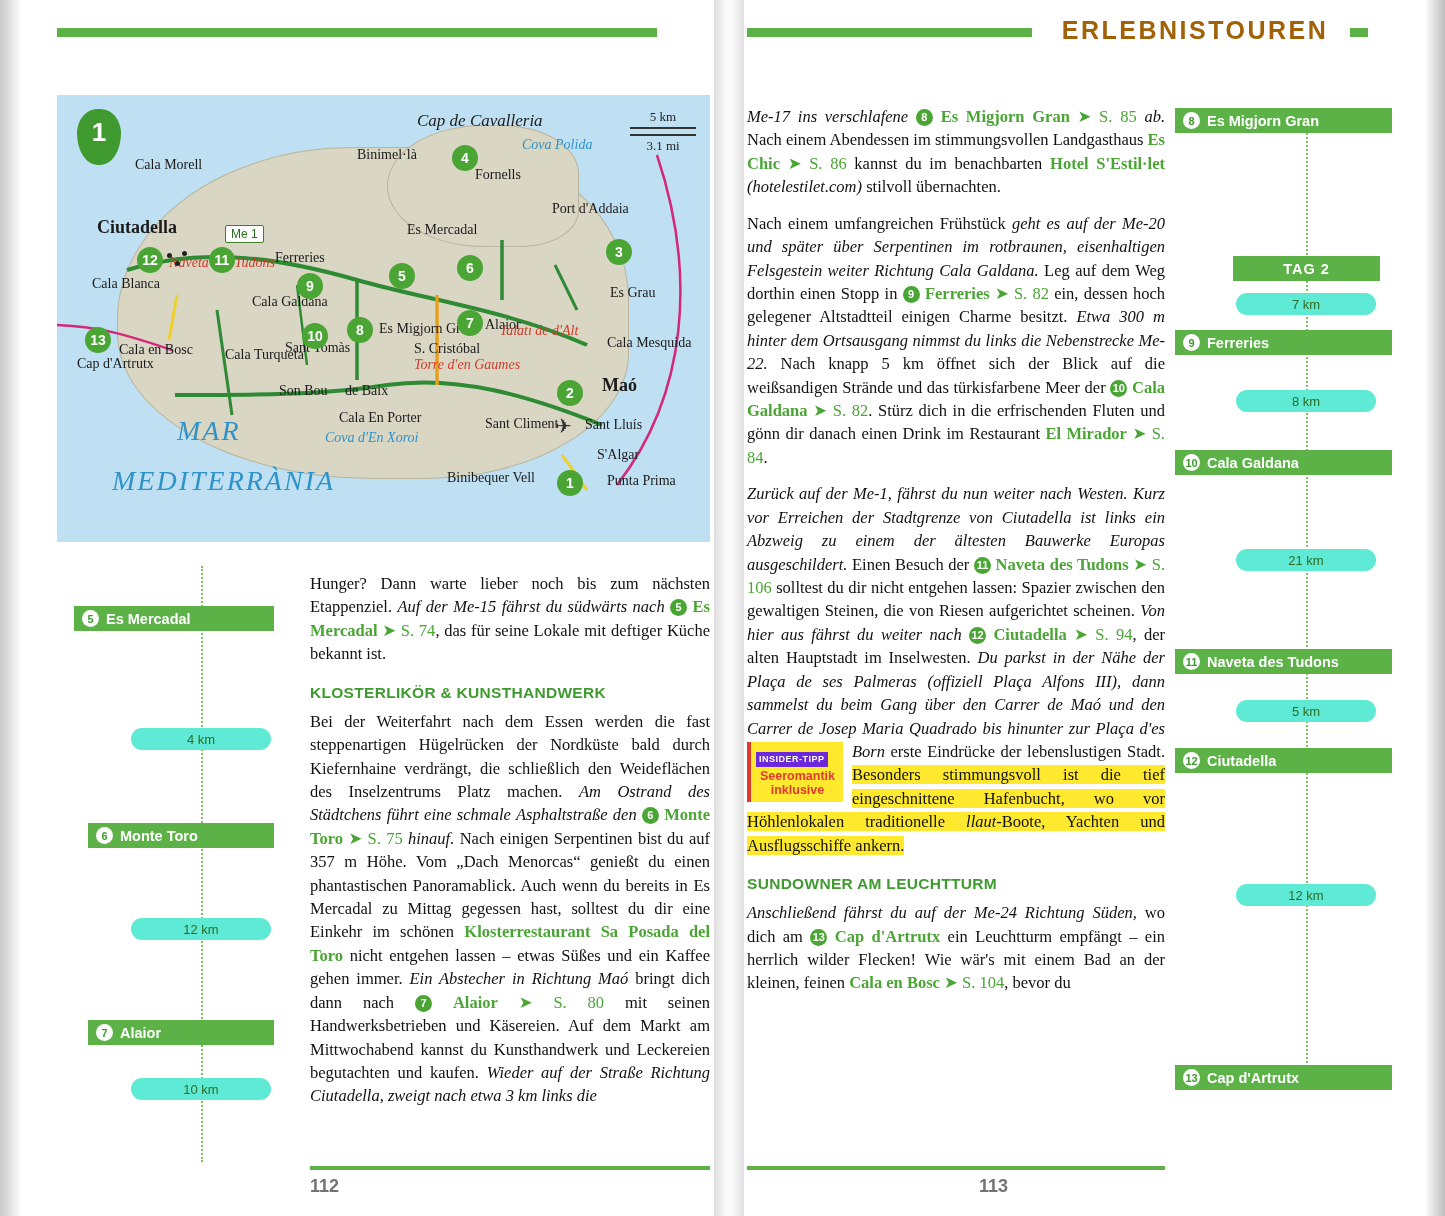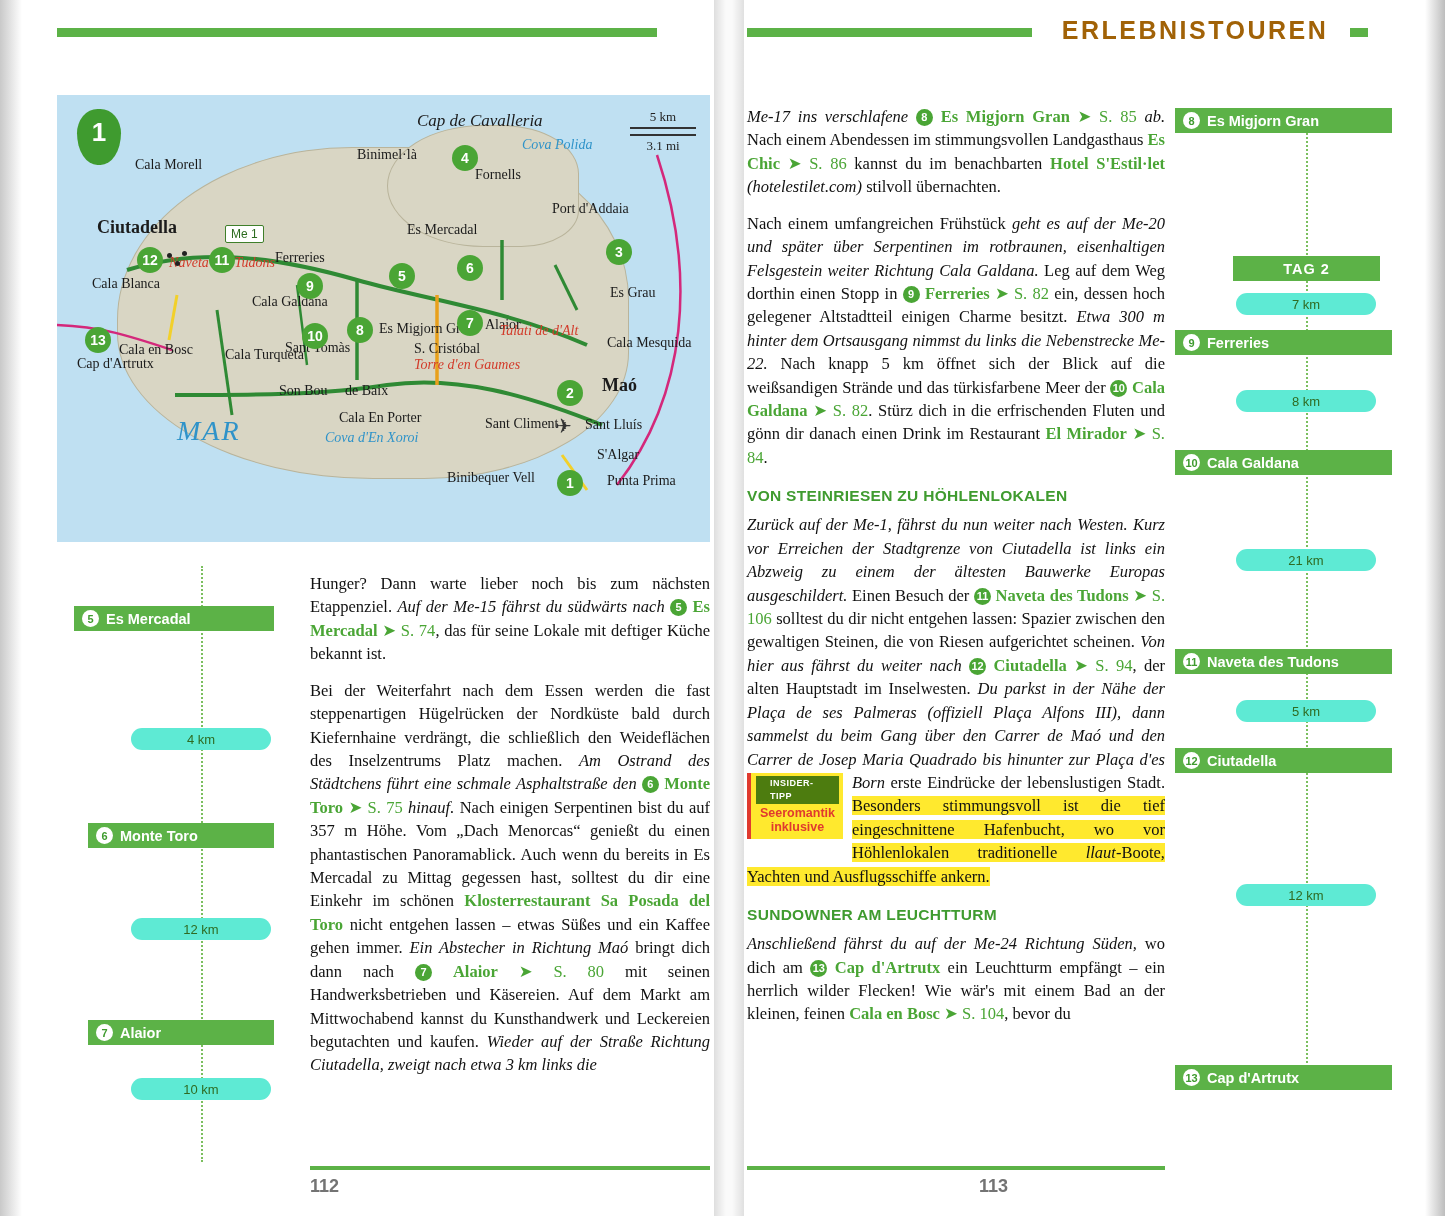--- a/index.html
+++ b/index.html
@@ -88,22 +88,22 @@
     text-align:center;line-height:17px;vertical-align:1px;
   }
   .hl{background:#ffe92e;}
 
   
   .insider{
     float:left;width:96px;margin:2px 9px 2px 0;
     background:#ffe92e;border-left:4px solid #e03a2f;padding:3px 4px 5px 5px;box-sizing:border-box;
   }
   .insider .top{
-    background:#4d7c0f;color:#fff;font-family:"Liberation Sans",sans-serif;font-size:9px;
-    font-weight:bold;letter-spacing:.5px;padding:1px 14px;display:inline-block;margin-bottom:2px;
+    background:#6d28d9;color:#fff;font-family:"Liberation Sans",sans-serif;font-size:9px;
+    font-weight:bold;letter-spacing:.5px;padding:1px 3px;display:inline-block;margin-bottom:2px;
   }
   .insider .txt{
     font-family:"Liberation Sans",sans-serif;font-size:12.5px;font-weight:bold;color:#e03a2f;
     line-height:1.15;text-align:center;
   }
 
   
   .tl{position:absolute;}
   .tl-line{position:absolute;border-left:2px dotted #7bbf5f;}
   .stop{
@@ -164,20 +164,21 @@
 
       <div class="marker1">1</div>
 
       <div class="scalebox">
         <div>5 km</div>
         <div class="scalebar"></div>
         <div>3.1 mi</div>
       </div>
 
       <div class="sea-label" style="left:120px;top:320px;font-size:28px;letter-spacing:2px;">MAR</div>
+      <div class="sea-label" style="left:55px;top:370px;font-size:28px;letter-spacing:2px;">MEDITERRÀNIA</div>
 
       <div class="maptown" style="left:360px;top:16px;font-style:italic;font-size:17px;">Cap de Cavalleria</div>
       <div class="maptown" style="left:78px;top:62px;">Cala Morell</div>
       <div class="maptown" style="left:300px;top:52px;">Binimel·là</div>
       <div class="maptown" style="left:418px;top:72px;">Fornells</div>
       <div class="maptown" style="left:495px;top:106px;">Port d'Addaia</div>
       <div class="maptown big" style="left:40px;top:122px;">Ciutadella</div>
       <div class="maptown" style="left:350px;top:128px;line-height:1.05;">Es Mercadal</div>
       <div class="maptown" style="left:218px;top:155px;">Ferreries</div>
       <div class="maptown" style="left:553px;top:190px;">Es Grau</div>
@@ -252,20 +253,21 @@
     </div>
 
     <div class="col col-left">
       <p class="para">
         <span>Hunger? Dann warte lieber noch bis zum nächsten Etappenziel. </span><span class="it">Auf der Me-15 fährst du südwärts nach</span>
         <span class="num">5</span>
         <span class="grb">Es Mercadal</span>
         <span class="gr">➤ S. 74</span><span>, das für seine Lokale mit deftiger Küche bekannt ist.</span>
       </p>
 
+      <div class="sect">KLOSTERLIKÖR &amp; KUNSTHANDWERK</div>
 
       <p class="para">
         <span>Bei der Weiterfahrt nach dem Essen werden die fast steppenartigen Hügelrücken der Nordküste bald durch Kiefernhaine verdrängt, die schließlich den Weideflächen des Inselzentrums Platz machen. </span><span class="it">Am Ostrand des Städtchens führt eine schmale Asphaltstraße den</span>
         <span class="num">6</span>
         <span class="grb">Monte Toro</span>
         <span class="gr">➤ S. 75</span>
         <span class="it">hinauf.</span><span> Nach einigen Serpentinen bist du auf 357 m Höhe. Vom „Dach Menorcas“ genießt du einen phantastischen Panoramablick. Auch wenn du bereits in Es Mercadal zu Mittag gegessen hast, solltest du dir eine Einkehr im schönen </span><span class="grb">Klosterrestaurant Sa Posada del Toro</span><span> nicht entgehen lassen – etwas Süßes und ein Kaffee gehen immer. </span><span class="it">Ein Abstecher in Richtung Maó</span><span> bringt dich dann nach</span>
         <span class="num">7</span>
         <span class="grb">Alaior</span>
         <span class="gr">➤ S. 80</span><span> mit seinen Handwerksbetrieben und Käsereien. Auf dem Markt am Mittwochabend kannst du Kunsthandwerk und Leckereien begutachten und kaufen. </span><span class="it">Wieder auf der Straße Richtung Ciutadella, zweigt nach etwa 3 km links die</span>
@@ -347,21 +349,20 @@
         <span>Nach einem umfangreichen Frühstück </span><span class="it">geht es auf der Me-20 und später über Serpentinen im rotbraunen, eisenhaltigen Felsgestein weiter Richtung Cala Galdana.</span><span> Leg auf dem Weg dorthin einen Stopp in</span>
         <span class="num">9</span>
         <span class="grb">Ferreries</span>
         <span class="gr">➤ S. 82</span><span> ein, dessen hoch gelegener Altstadtteil einigen Charme besitzt. </span><span class="it">Etwa 300 m hinter dem Ortsausgang nimmst du links die Nebenstrecke Me-22.</span><span> Nach knapp 5 km öffnet sich der Blick auf die weißsandigen Strände und das türkisfarbene Meer der</span>
         <span class="num">10</span>
         <span class="grb">Cala Galdana</span>
         <span class="gr">➤ S. 82</span><span>. Stürz dich in die erfrischenden Fluten und gönn dir danach einen Drink im Restaurant </span><span class="grb">El Mirador</span>
         <span class="gr">➤ S. 84</span><span>.</span>
       </p>
 
-      <div class="sect">VON STEINRIESEN ZU HÖHLENLOKALEN</div>
 
       <p class="para">
         <span class="it">Zurück auf der Me-1, fährst du nun weiter nach Westen. Kurz vor Erreichen der Stadtgrenze von Ciutadella ist links ein Abzweig zu einem der ältesten Bauwerke Europas ausgeschildert.</span><span> Einen Besuch der</span>
         <span class="num">11</span>
         <span class="grb">Naveta des Tudons</span>
         <span class="gr">➤ S. 106</span><span> solltest du dir nicht entgehen lassen: Spazier zwischen den gewaltigen Steinen, die von Riesen aufgerichtet scheinen. </span><span class="it">Von hier aus fährst du weiter nach</span>
         <span class="num">12</span>
         <span class="grb">Ciutadella</span>
         <span class="gr">➤ S. 94</span><span>, der alten Hauptstadt im Inselwesten. </span><span class="it">Du parkst in der Nähe der Plaça de ses Palmeras (offiziell Plaça Alfons III), dann sammelst du beim Gang über den Carrer de Maó und den Carrer de Josep Maria Quadrado bis hinunter zur Plaça d'es Born</span>
 

